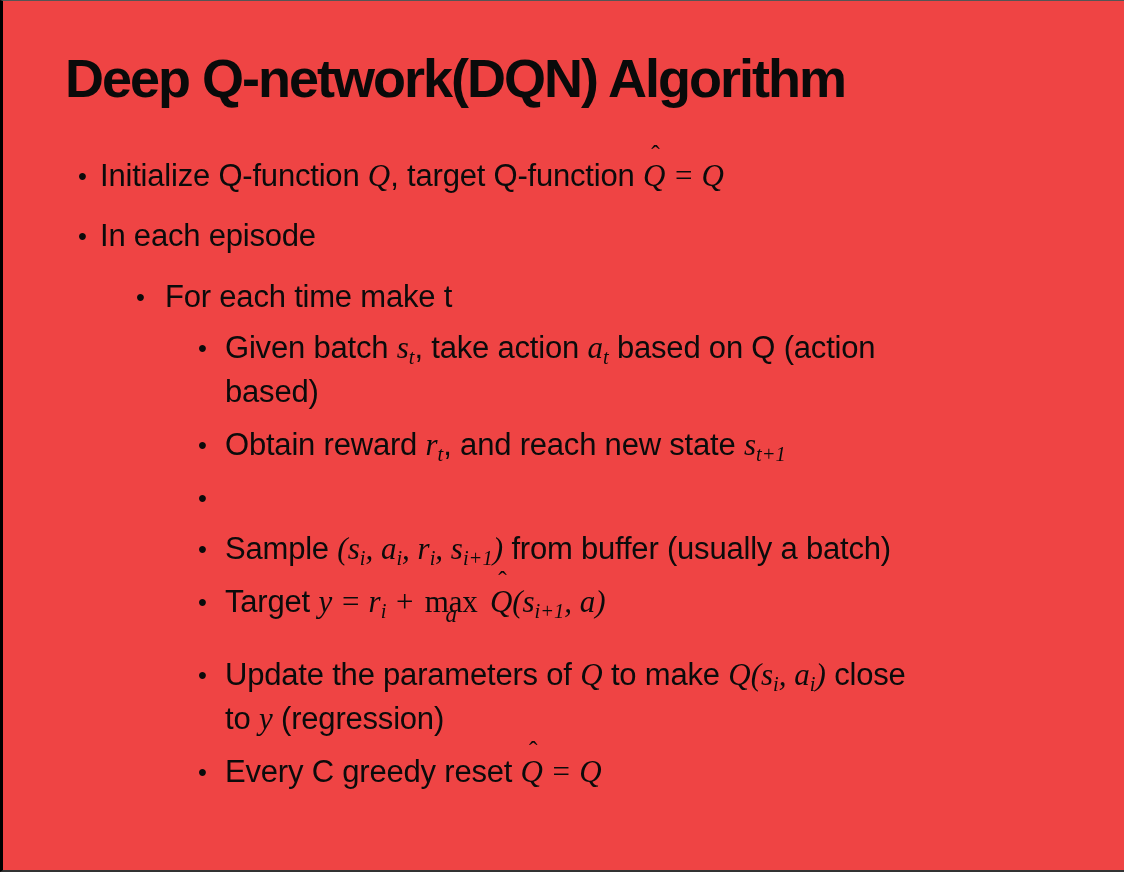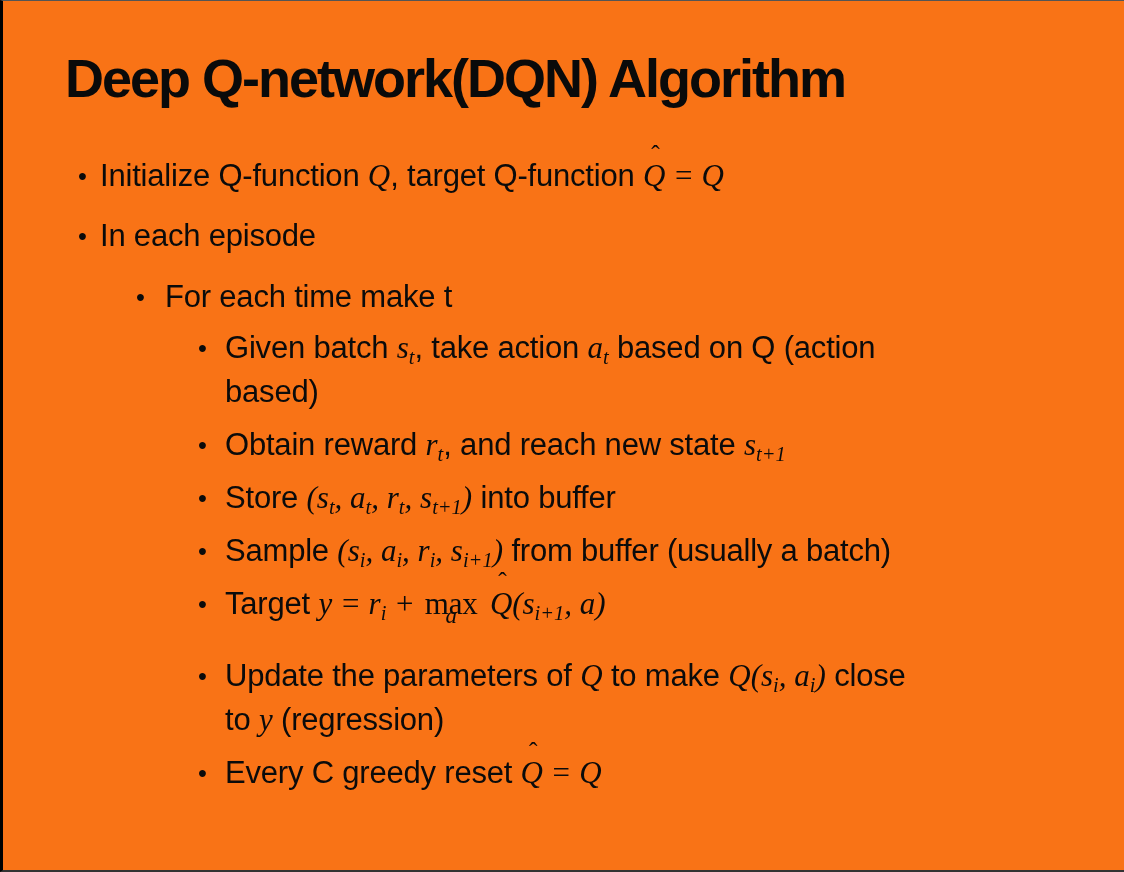--- a/index.html
+++ b/index.html
@@ -1,20 +1,20 @@
 <!DOCTYPE html>
 <html><head>
 <meta charset="utf-8">
 <style>
   html,body{margin:0;padding:0;background:#ffffff;}
   .slide{
     position:relative;
     width:1124px;height:872px;
     box-sizing:border-box;
-    background:#f97316;
+    background:#ef4444;
     border-left:3px solid #000000;
     border-top:1px solid #555555;
     border-bottom:2px solid #333333;
     overflow:hidden;
     font-family:"Liberation Sans", sans-serif;
     color:#0b0b0b;
   }
   .title{
     margin:0;
     padding:46px 0 0 62px;
@@ -113,21 +113,20 @@
       <div class="bullet-row l3 two-line">
         <span class="bullet-glyph">•</span>
         <span class="bullet-text"><span class="plain">Given batch </span><span class="math">s</span><span class="msub">t</span><span class="plain">, take action </span><span class="math">a</span><span class="msub">t</span><span class="plain"> based on Q (action</span><br><span class="plain">based)</span></span>
       </div>
       <div class="bullet-row l3">
         <span class="bullet-glyph">•</span>
         <span class="bullet-text"><span class="plain">Obtain reward </span><span class="math">r</span><span class="msub">t</span><span class="plain">, and reach new state </span><span class="math">s</span><span class="msub">t+1</span></span>
       </div>
       <div class="bullet-row l3">
         <span class="bullet-glyph">•</span>
-        <span class="bullet-text"><span class="plain">Store </span><span class="math">(s</span><span class="msub">t</span><span class="math">, a</span><span class="msub">t</span><span class="math">, r</span><span class="msub">t</span><span class="math">, s</span><span class="msub">t+1</span><span class="math">)</span><span class="plain"> into buffer</span></span>
       </div>
       <div class="bullet-row l3">
         <span class="bullet-glyph">•</span>
         <span class="bullet-text"><span class="plain">Sample </span><span class="math">(s</span><span class="msub">i</span><span class="math">, a</span><span class="msub">i</span><span class="math">, r</span><span class="msub">i</span><span class="math">, s</span><span class="msub">i+1</span><span class="math">)</span><span class="plain"> from buffer (usually a batch)</span></span>
       </div>
       <div class="bullet-row l3 extra-below">
         <span class="bullet-glyph">•</span>
         <span class="bullet-text"><span class="plain">Target </span><span class="math">y = r</span><span class="msub">i</span><span class="math"> + </span><span class="stack"><span class="stack-top">max</span><span class="stack-bot">a</span></span><span class="plain"> </span><span class="hatwrap"><span class="hatmark">ˆ</span>Q</span><span class="math">(s</span><span class="msub">i+1</span><span class="math">, a)</span></span>
       </div>
       <div class="bullet-row l3 two-line">

